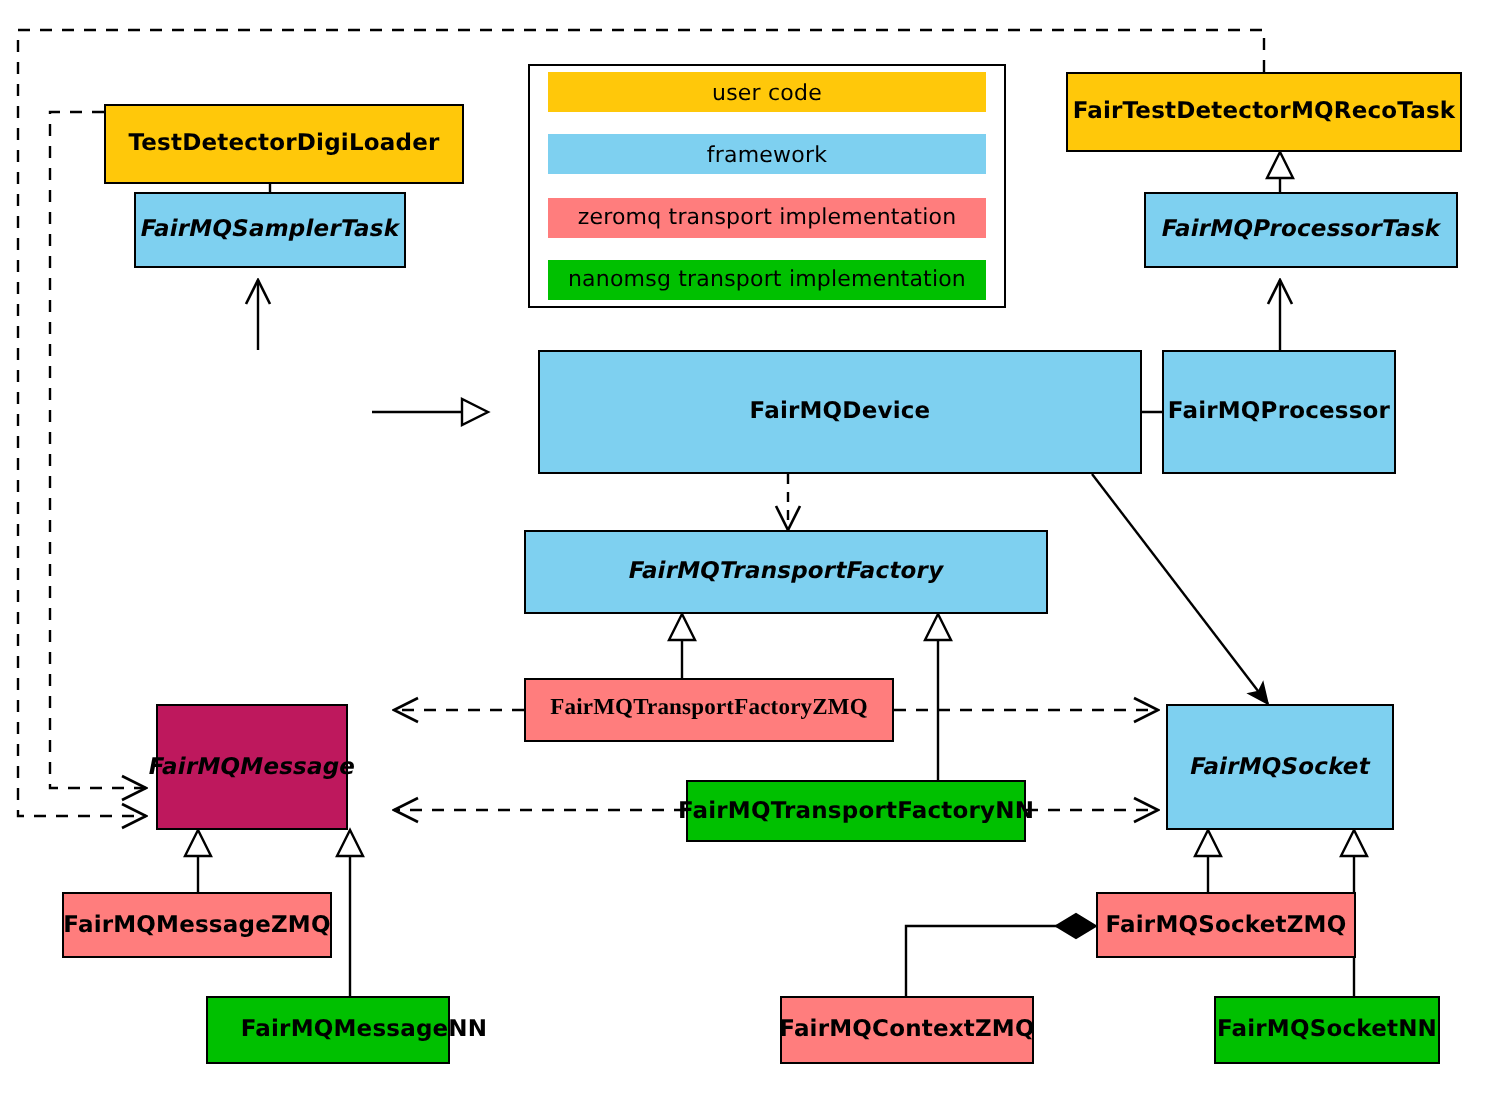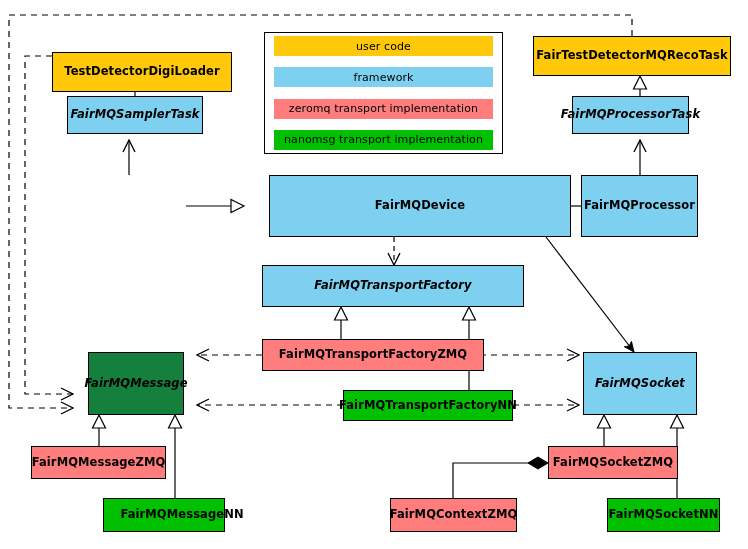--- a/index.html
+++ b/index.html
@@ -177,46 +177,46 @@
   </div>
 
   <div class="node" style="left:533px; top:36px; width:198px; height:40px; background:#FFC80A;">
     <span>FairTestDetectorMQRecoTask</span>
   </div>
 
   <div class="node abstract" style="left:67px; top:96px; width:136px; height:38px; background:#7ED0F0;">
     <span>FairMQSamplerTask</span>
   </div>
 
-  <div class="node abstract" style="left:572px; top:96px; width:117px; height:38px; background:#7ED0F0;">
+  <div class="node abstract" style="left:572px; top:96px; width:157px; height:38px; background:#7ED0F0;">
     <span>FairMQProcessorTask</span>
   </div>
 
 
   <div class="node" style="left:244px; top:175px; width:302px; height:62px; background:#7ED0F0;margin-left:25px;">
     <span>FairMQDevice</span>
   </div>
 
   <div class="node" style="left:581px; top:175px; width:117px; height:62px; background:#7ED0F0;">
     <span>FairMQProcessor</span>
   </div>
 
   <div class="node abstract" style="left:262px; top:265px; width:262px; height:42px; background:#7ED0F0;justify-content:center;">
     <span>FairMQTransportFactory</span>
   </div>
 
-  <div class="node" style="left:262px; top:339px; width:222px; height:32px; background:#FF7D7D;">
+  <div class="node" style="left:262px; top:339px; width:185px; height:32px; background:#FF7D7D;font-family:Liberation Serif, serif;">
     <span>FairMQTransportFactoryZMQ</span>
   </div>
 
   <div class="node" style="left:343px; top:390px; width:170px; height:31px; background:#00C000;">
     <span>FairMQTransportFactoryNN</span>
   </div>
 
-  <div class="node abstract" style="left:88px; top:352px; width:96px; height:63px; background:#15803d;">
+  <div class="node abstract" style="left:78px; top:352px; width:96px; height:63px; background:#be185d;">
     <span>FairMQMessage</span>
   </div>
 
   <div class="node abstract" style="left:583px; top:352px; width:114px; height:63px; background:#7ED0F0;">
     <span>FairMQSocket</span>
   </div>
 
   <div class="node" style="left:31px; top:446px; width:135px; height:33px; background:#FF7D7D;">
     <span>FairMQMessageZMQ</span>
   </div>

